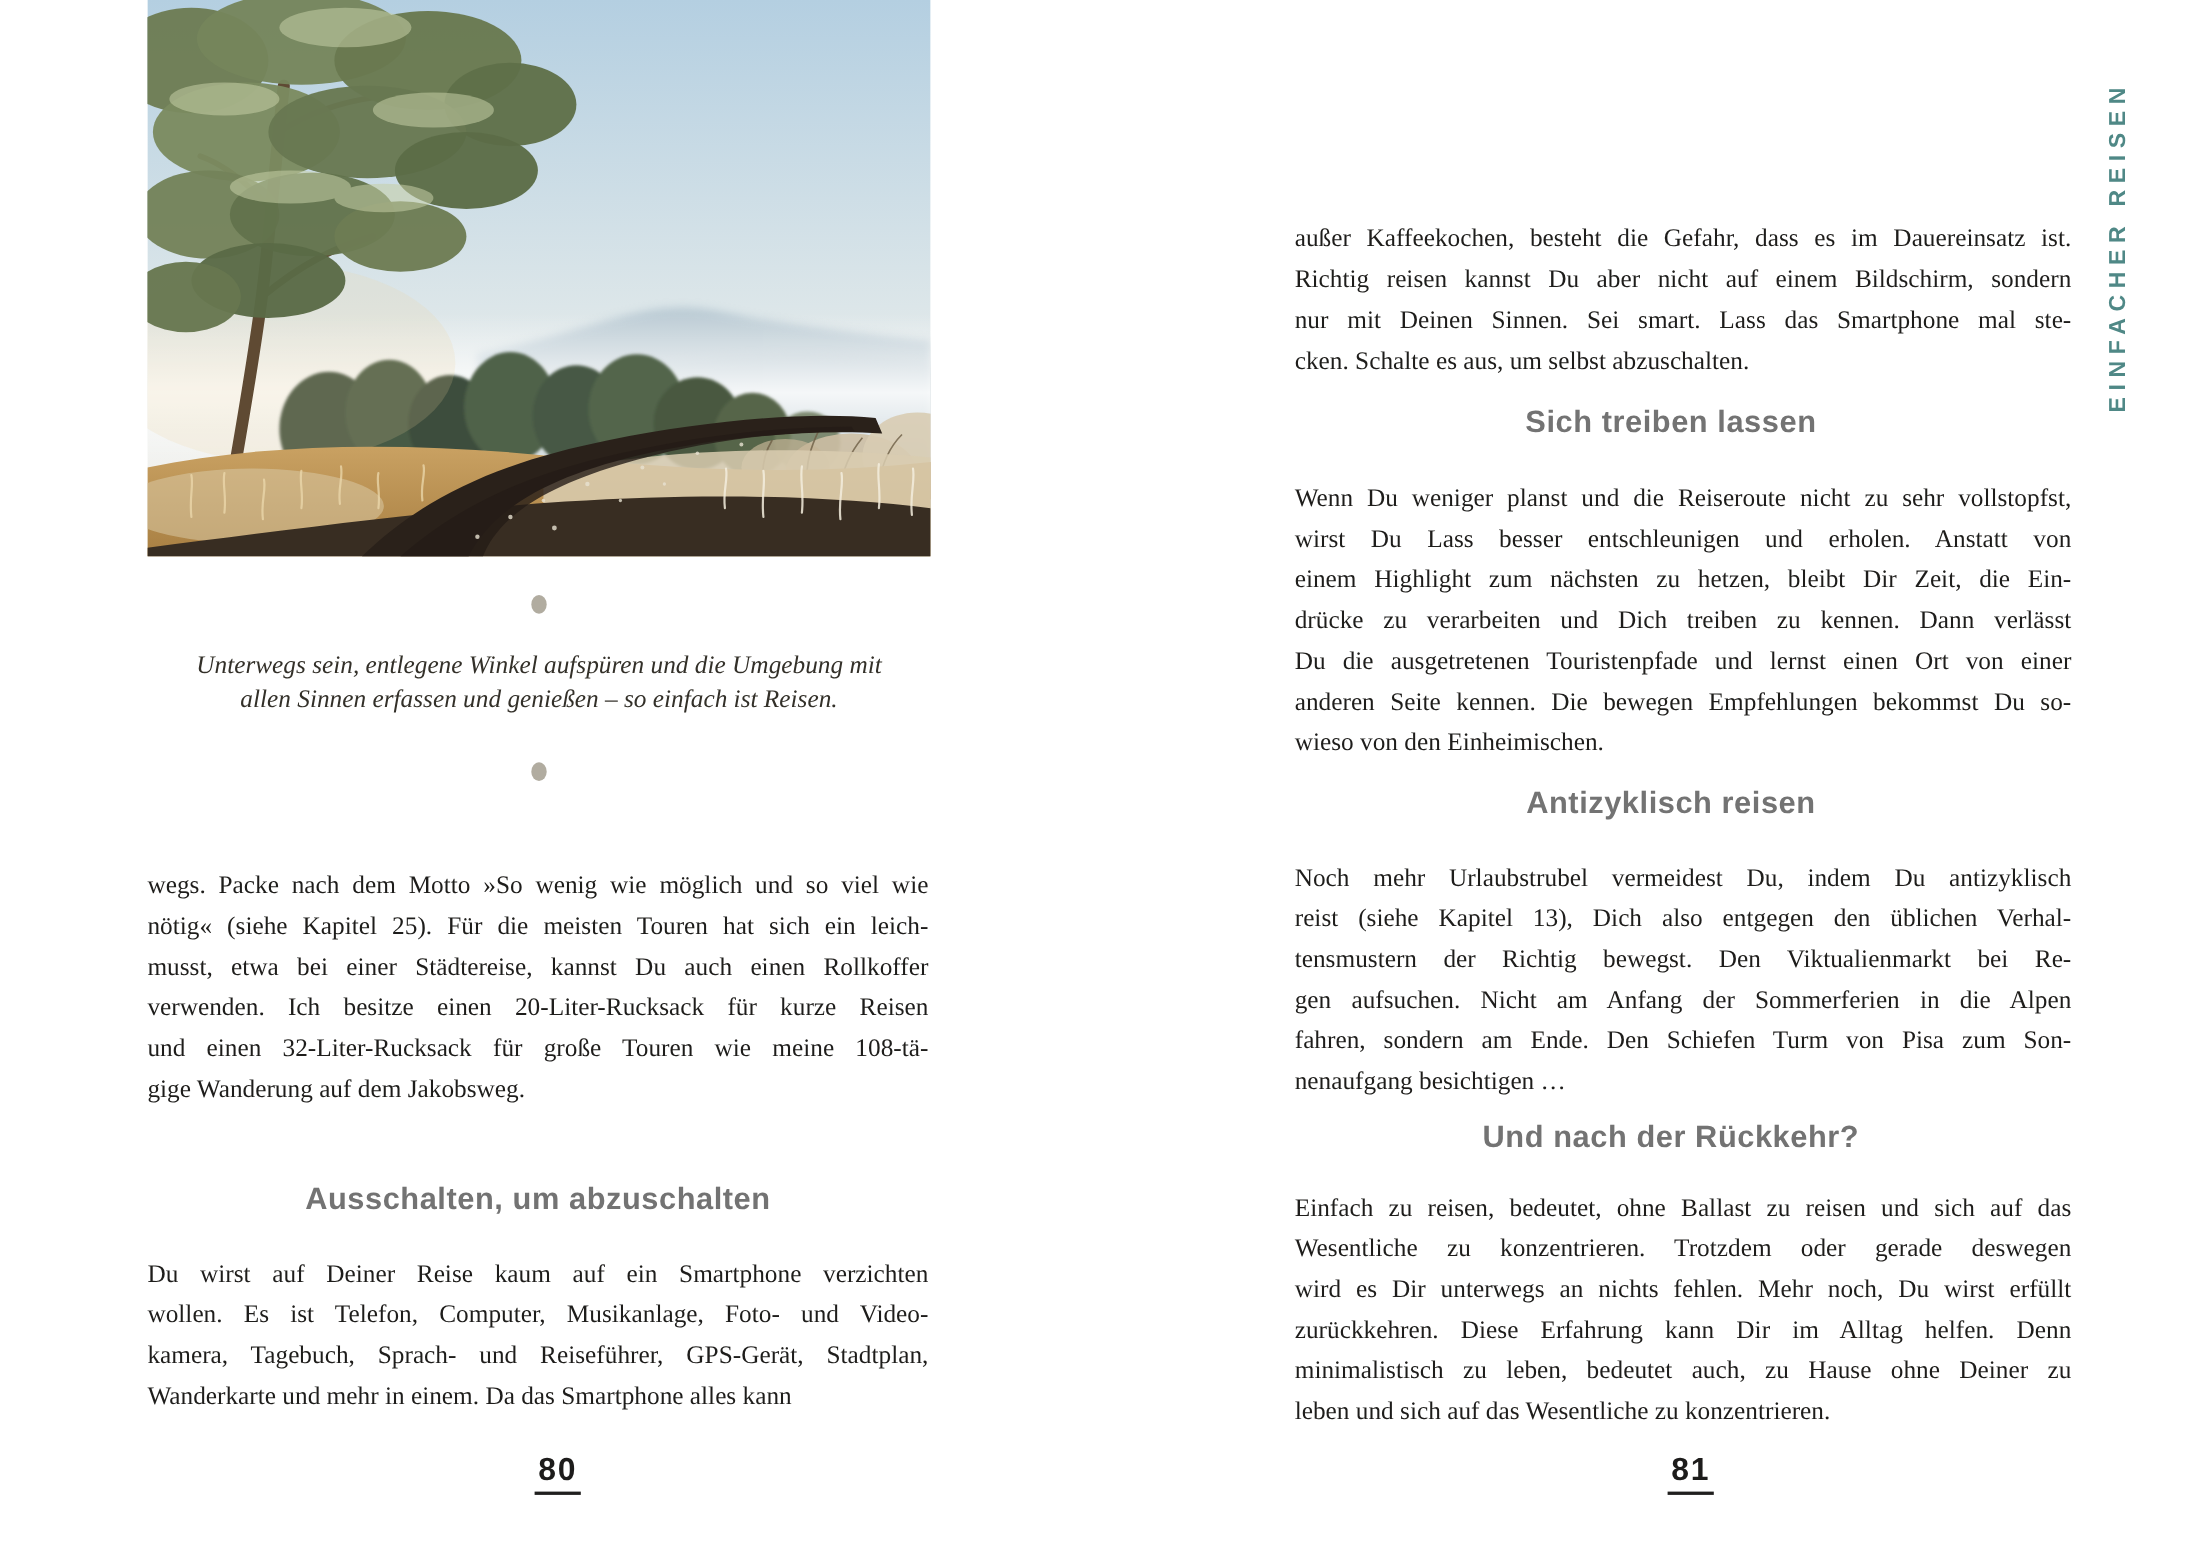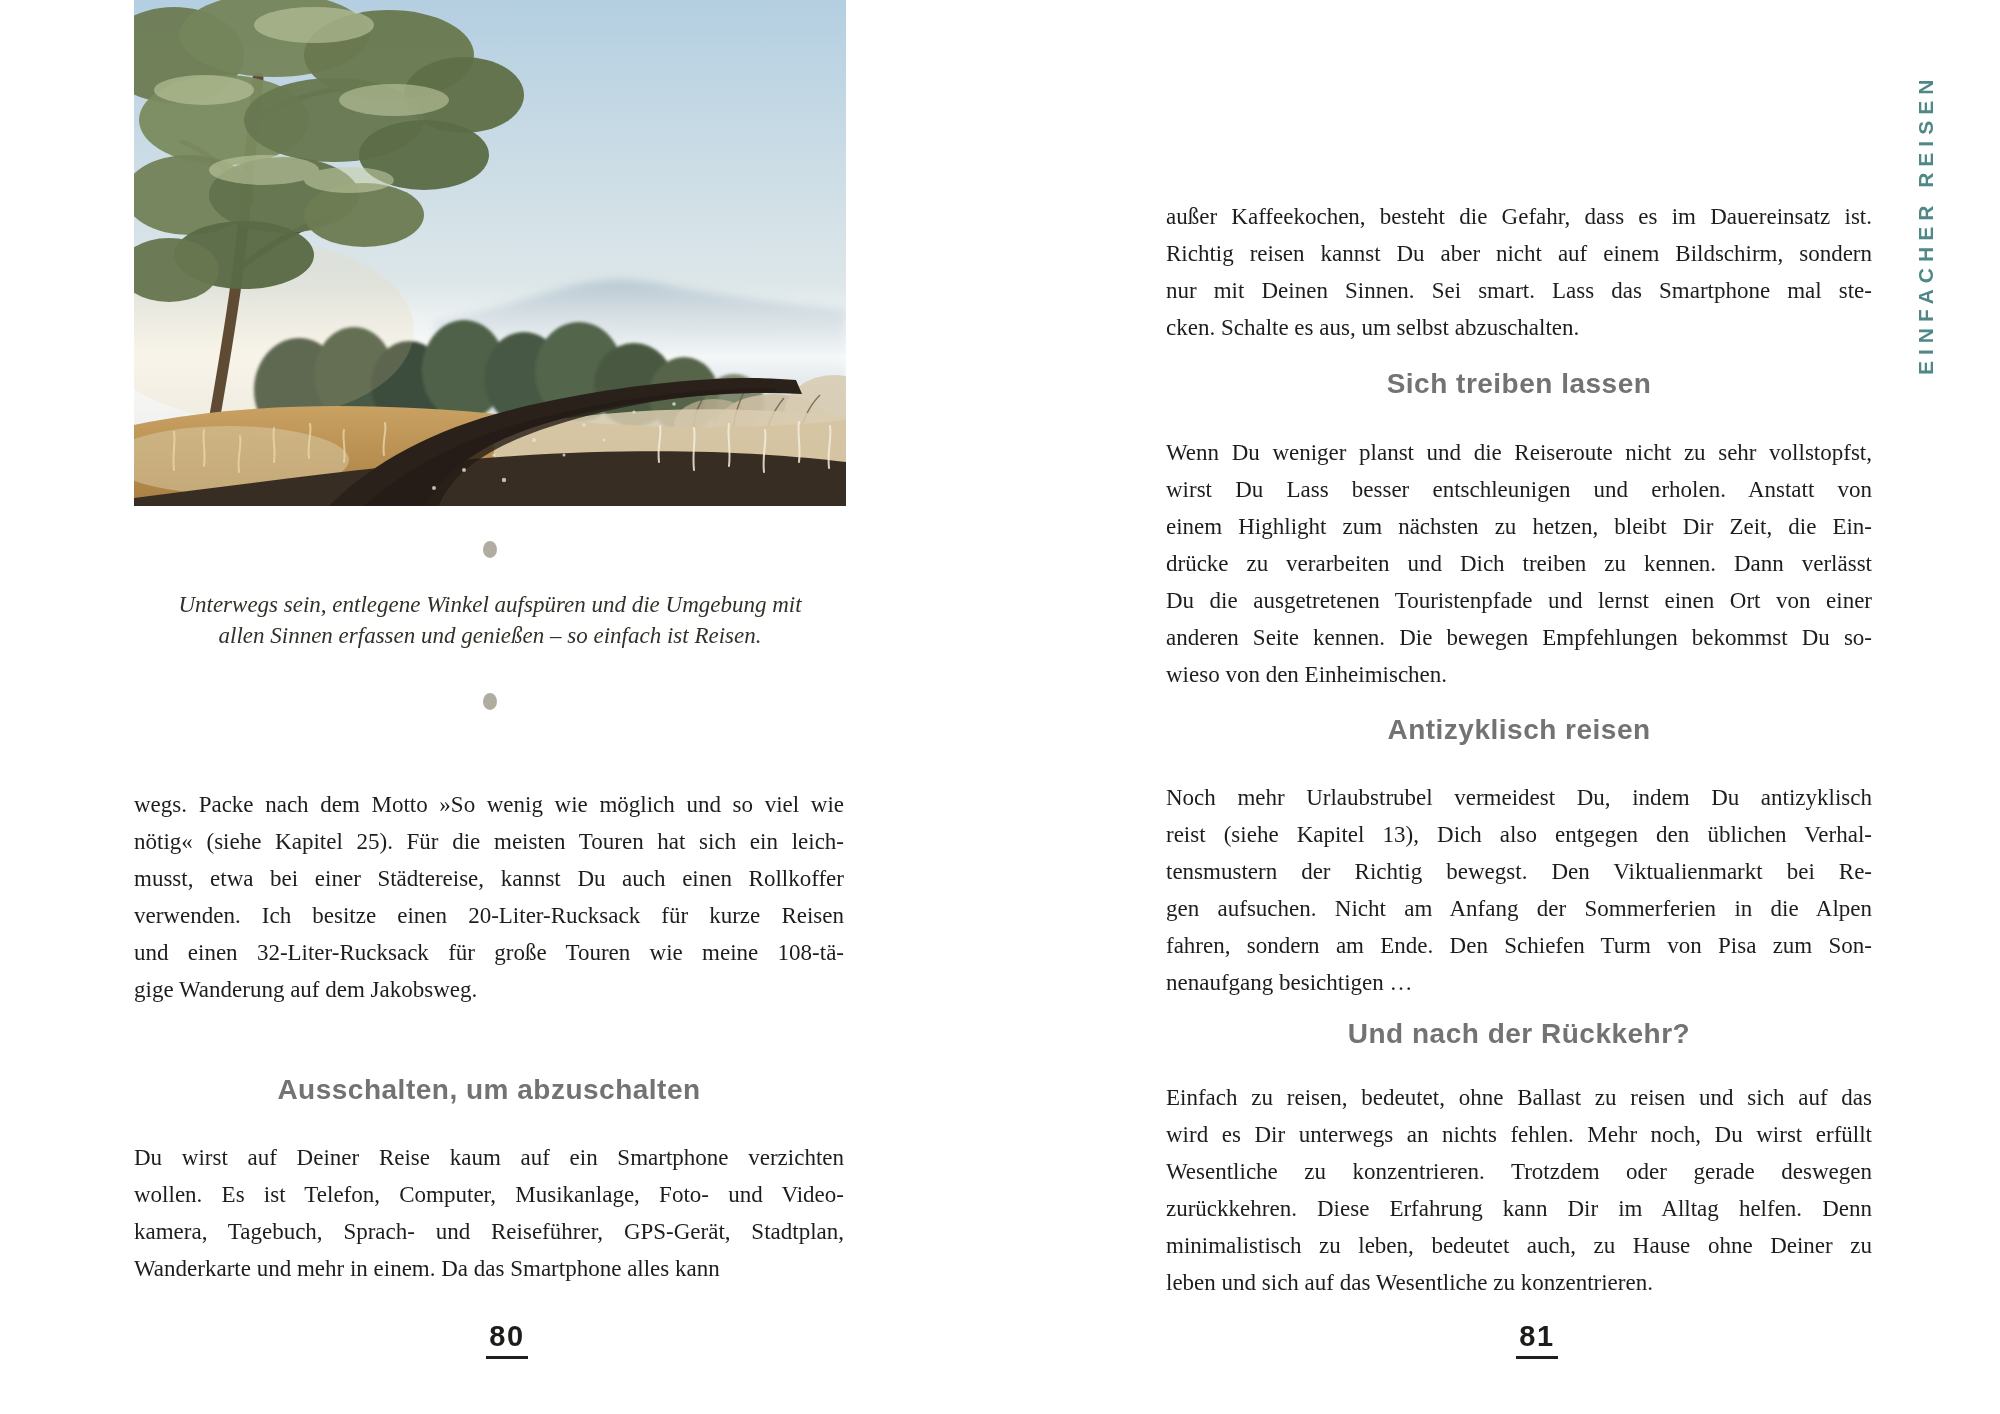--- a/index.html
+++ b/index.html
@@ -28,21 +28,21 @@
   .heading{width:710px;text-align:center;font-family:"Liberation Sans", sans-serif;
     font-weight:700;font-size:28px;line-height:36px;letter-spacing:.5px;color:#737373;}
   
   .pagenum-wrap{width:710px;text-align:center;}
   .pagenum{display:inline-block;font-family:"Liberation Sans", sans-serif;font-weight:700;
     font-size:29px;letter-spacing:1.5px;color:#1d1c1b;border-bottom:3px solid #201f1e;
     padding:0 3px 3px 3px;margin-left:36px;}
   
   .lp{left:134px;}
   .rp{left:1166px;}
-  .rp.par{width:706px;}
+  .rp.par{width:706px;margin-left:11px;}
   .rp.heading{width:706px;}
   .rp.pagenum-wrap{width:706px;}
   
   .vlabel{left:1914px;top:375px;transform-origin:0 0;transform:rotate(-90deg);
     font-family:"Liberation Sans", sans-serif;font-weight:700;font-size:21px;
     letter-spacing:6px;color:#4f8886;white-space:nowrap;}
 </style>
 </head>
 <body>
 
@@ -230,22 +230,22 @@
   <div class="line">tensmustern der Richtig bewegst. Den Viktualienmarkt bei Re-</div>
   <div class="line">gen aufsuchen. Nicht am Anfang der Sommerferien in die Alpen</div>
   <div class="line">fahren, sondern am Ende. Den Schiefen Turm von Pisa zum Son-</div>
   <div class="line last">nenaufgang besichtigen …</div>
 </div>
 
 <div class="abs heading rp" style="top:1016px;">Und nach der Rückkehr?</div>
 
 <div class="abs par rp" style="top:1079px;">
   <div class="line">Einfach zu reisen, bedeutet, ohne Ballast zu reisen und sich auf das</div>
+  <div class="line">Wesentliche zu konzentrieren. Trotzdem oder gerade deswegen</div>
   <div class="line">wird es Dir unterwegs an nichts fehlen. Mehr noch, Du wirst erfüllt</div>
-  <div class="line">Wesentliche zu konzentrieren. Trotzdem oder gerade deswegen</div>
   <div class="line">zurückkehren. Diese Erfahrung kann Dir im Alltag helfen. Denn</div>
   <div class="line">minimalistisch zu leben, bedeutet auch, zu Hause ohne Deiner zu</div>
   <div class="line last">leben und sich auf das Wesentliche zu konzentrieren.</div>
 </div>
 
 <div class="abs pagenum-wrap rp" style="top:1320px;">
   <span class="pagenum">81</span>
 </div>
 
 <div class="abs vlabel">EINFACHER REISEN</div>

